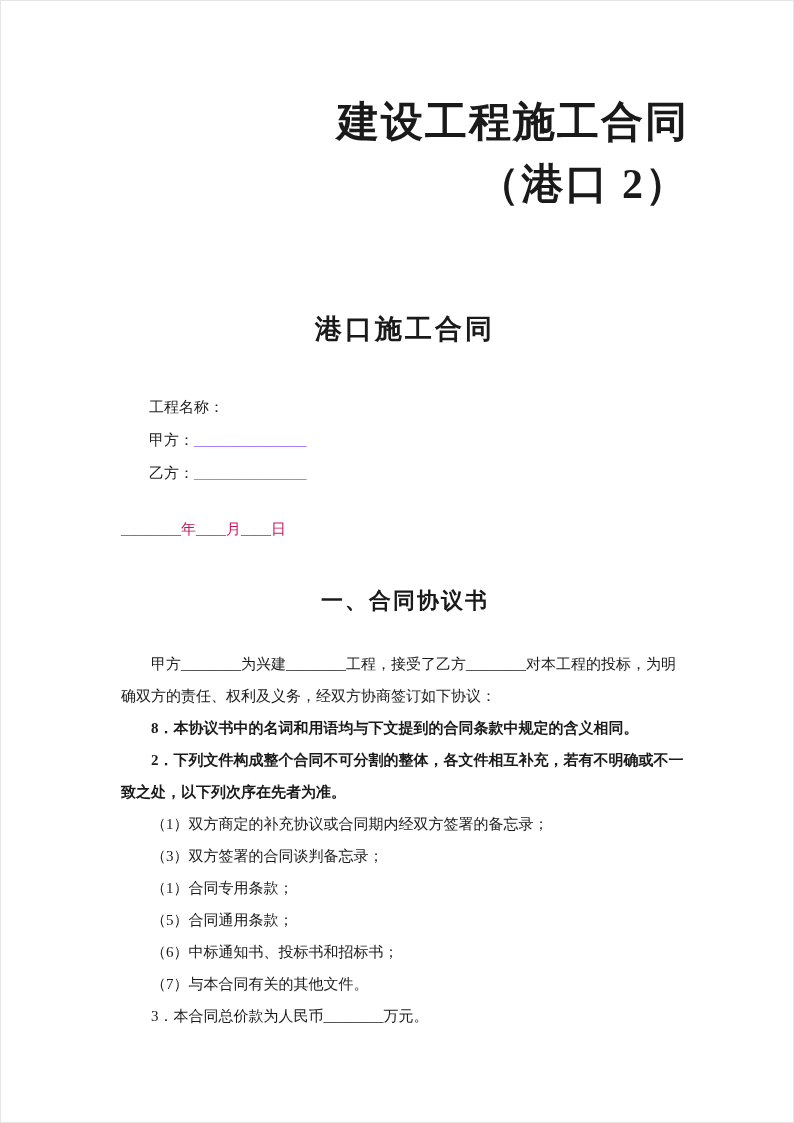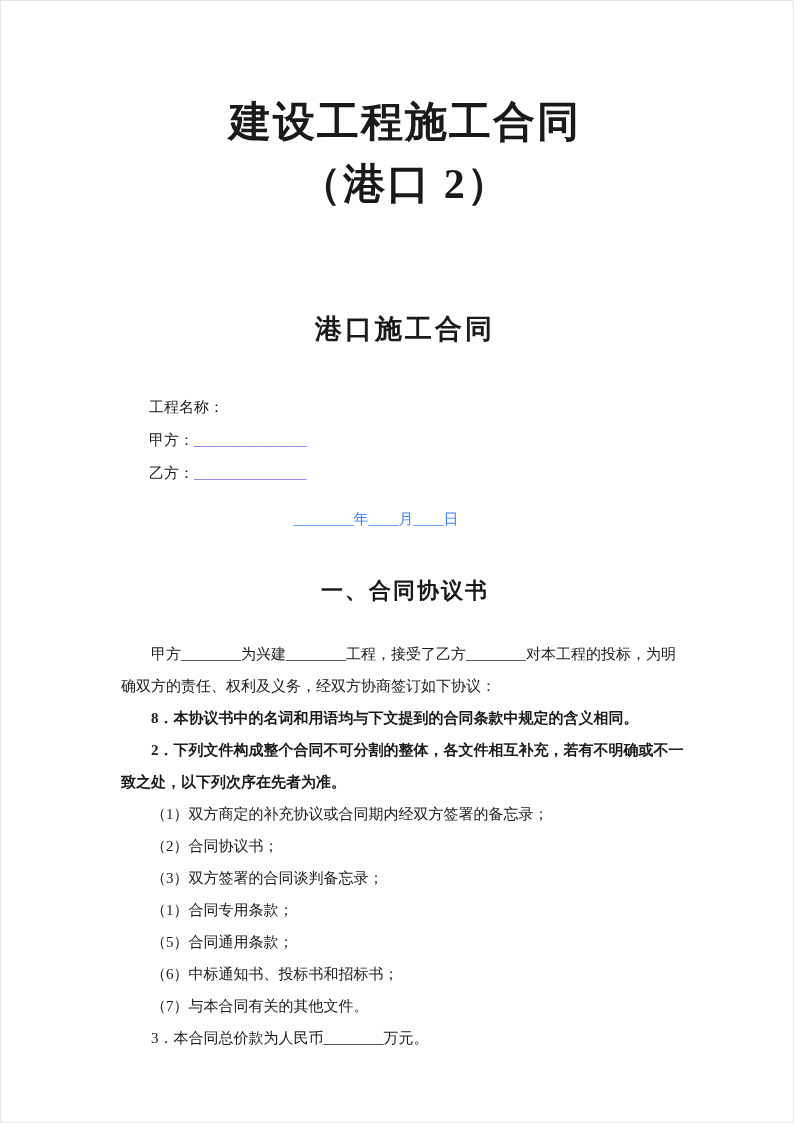--- a/index.html
+++ b/index.html
@@ -17,21 +17,21 @@
     box-sizing: border-box;
     overflow: hidden;
     font-family: "Liberation Serif", "DejaVu Serif", serif;
     color: #1a1a1a;
   }
   .content {
     padding: 0 104px 0 120px;
   }
   .doc-title {
     margin-top: 90px;
-    text-align: center;
+    text-align: right;
     font-size: 42px;
     font-weight: bold;
     line-height: 62px;
     letter-spacing: 2px;
   }
   .doc-subtitle {
     margin-top: 96px;
     text-align: center;
     font-size: 27px;
     font-weight: bold;
@@ -45,26 +45,26 @@
   .form-line {
     height: 33px;
     line-height: 33px;
     white-space: nowrap;
   }
   .blank {
     letter-spacing: 0;
     color: #8b5cf6;
   }
   .date-line {
-    margin-top: 14px;
-    text-align: center;
+    margin-top: 24px;
+    text-align: left;
     padding-right: 58px;
     font-size: 15px;
     line-height: 30px;
-    color: #3b82f6;
+    color: #be185d;
   }
   .section-heading {
     margin-top: 42px;
     text-align: center;
     font-size: 22px;
     font-weight: bold;
     letter-spacing: 2px;
   }
   .body-block {
     margin-top: 32px;
@@ -106,21 +106,20 @@
 
     <div class="date-line">________年____月____日</div>
 
     <div class="section-heading">一、合同协议书</div>
 
     <div class="body-block">
       <p>甲方________为兴建________工程，接受了乙方________对本工程的投标，为明确双方的责任、权利及义务，经双方协商签订如下协议：</p>
       <p class="bold">8．本协议书中的名词和用语均与下文提到的合同条款中规定的含义相同。</p>
       <p class="bold">2．下列文件构成整个合同不可分割的整体，各文件相互补充，若有不明确或不一致之处，以下列次序在先者为准。</p>
       <p>（1）双方商定的补充协议或合同期内经双方签署的备忘录；</p>
-      <p>（2）合同协议书；</p>
       <p>（3）双方签署的合同谈判备忘录；</p>
       <p>（1）合同专用条款；</p>
       <p>（5）合同通用条款；</p>
       <p>（6）中标通知书、投标书和招标书；</p>
       <p>（7）与本合同有关的其他文件。</p>
       <p>3．本合同总价款为人民币________万元。</p>
     </div>
 
   </div>
 </div>

